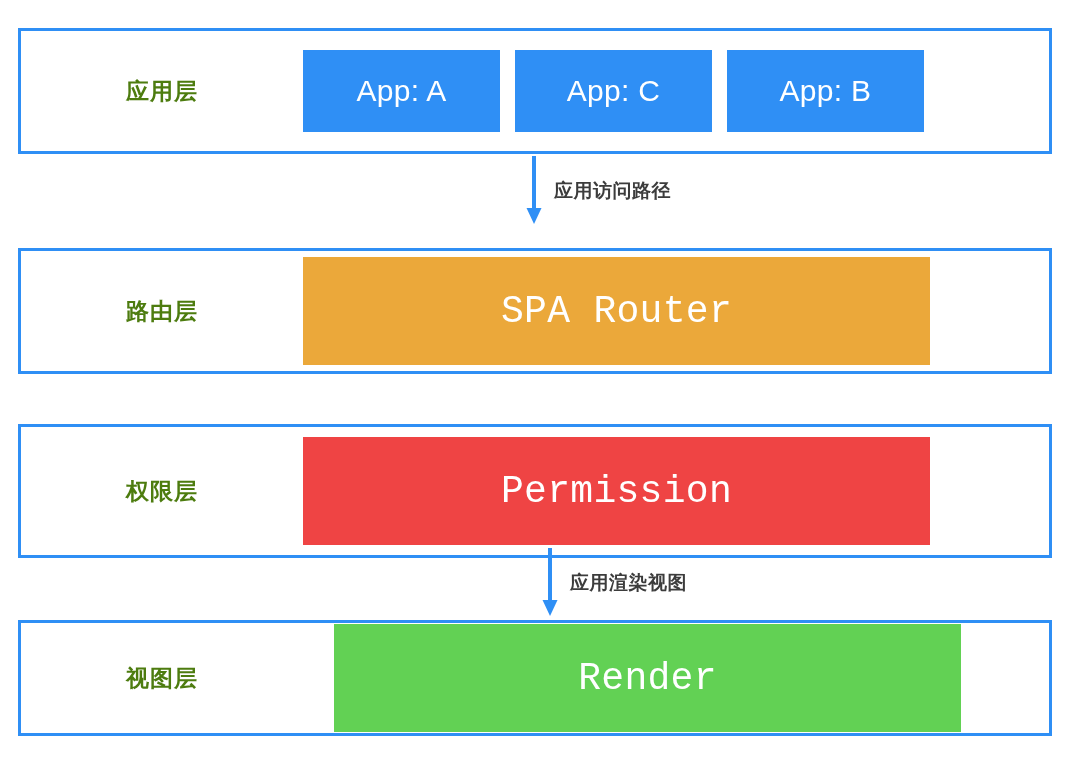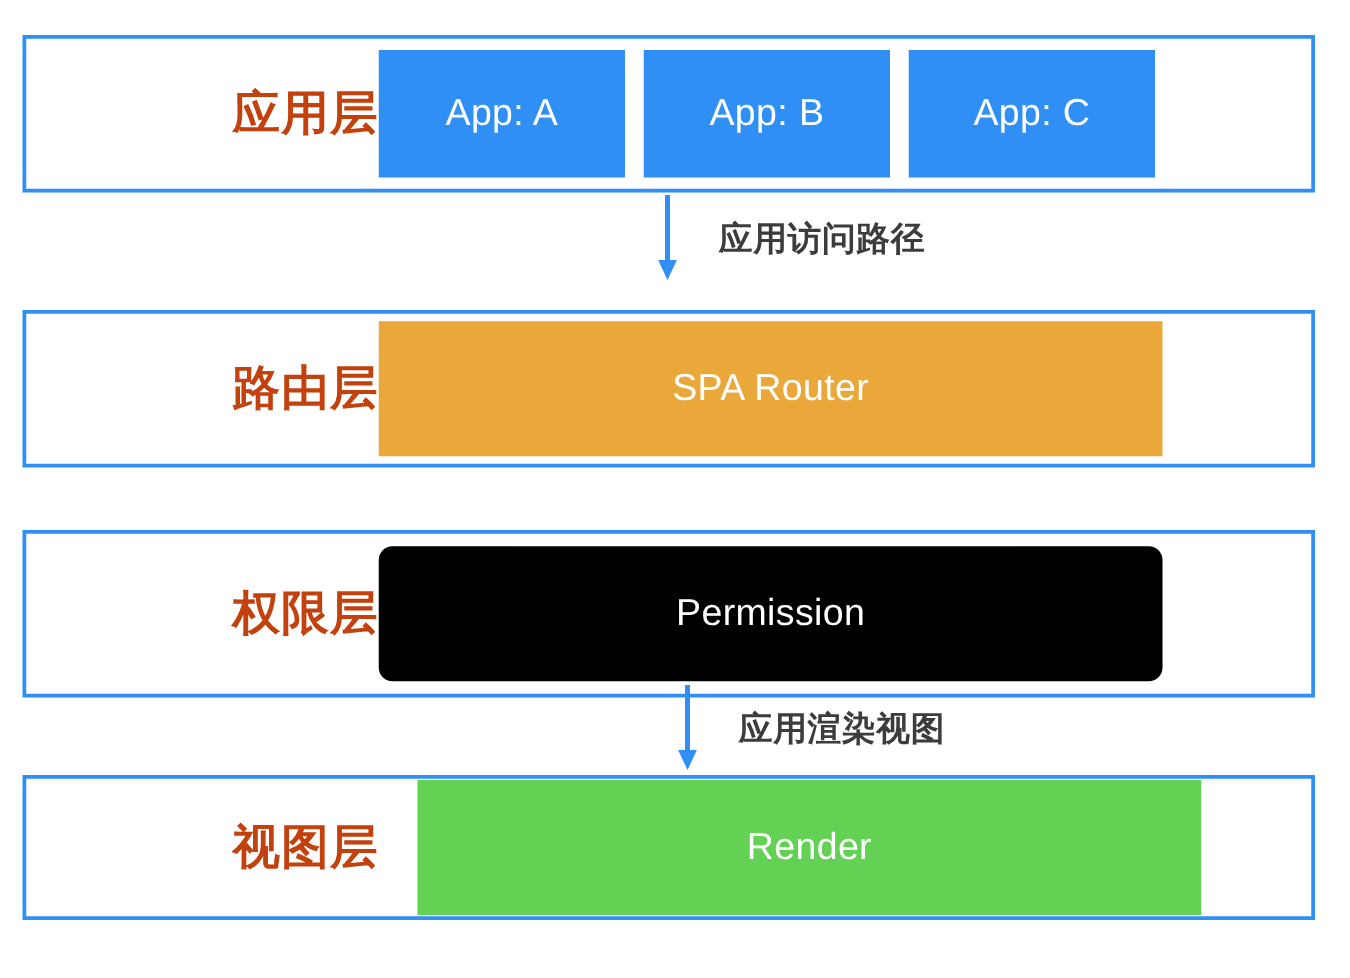--- a/index.html
+++ b/index.html
@@ -26,24 +26,24 @@
     width: 1034px;
     box-sizing: border-box;
     border: 3px solid #2F8FF5;
     background: #ffffff;
     display: flex;
     align-items: center;
   }
   .layer-label {
     width: 282px;
     flex: 0 0 282px;
-    text-align: right;
-    font-size: 38px;
+    text-align: center;
+    font-size: 23px;
     font-weight: 700;
-    color: #c2410c;
+    color: #4d7c0f;
     letter-spacing: 1px;
     line-height: 1;
     user-select: none;
   }
   .layer-body {
     flex: 1 1 auto;
     display: flex;
     align-items: center;
     height: 100%;
     padding-right: 0;
@@ -51,52 +51,53 @@
 
   
   .layer-apps { top: 28px; height: 126px; }
   .app-strip {
     display: flex;
     gap: 15px;
     align-items: center;
   }
   .app-box {
     width: 197px;
-    height: 102px;
+    height: 82px;
     background: #2F8FF5;
     color: #ffffff;
     display: flex;
     align-items: center;
     justify-content: center;
     font-size: 30px;
     font-weight: 400;
     letter-spacing: 0.3px;
     user-select: none;
   }
 
   
   .wide-box {
     width: 627px;
     height: 108px;
     display: flex;
     align-items: center;
     justify-content: center;
     color: #ffffff;
-    font-size: 30px;
+    font-size: 38px;
     font-weight: 400;
     letter-spacing: 0.3px;
     user-select: none;
+    font-family: Liberation Mono, monospace;
   }
 
   .layer-router     { top: 228px; height: 126px; margin-top: 20px; }
   .layer-permission { top: 424px; height: 134px; }
   .layer-render     { top: 620px; height: 116px; }
 
   .box-router     { background: #EBA83A; }
-  .box-permission { background: #000000; border-radius: 11px; }
+  .box-permission { background: #ef4444; }
   .box-render     { background: #62D154; margin-left: 31px; }
 
   
   .connector {
     position: absolute;
     left: 0;
     width: 1080px;
     height: 74px;
     pointer-events: none;
   }
@@ -104,43 +105,43 @@
   .conn-2 { top: 350px; }
   .conn-3 { top: 546px; margin-left: 16px; }
 
   .conn-arrow {
     position: absolute;
     left: 524px;
     top: 0;
   }
   .conn-label {
     position: absolute;
-    left: 575px;
+    left: 554px;
     top: 50%;
     transform: translateY(-50%);
-    font-size: 27px;
+    font-size: 19px;
     font-weight: 700;
     color: #3c3c3c;
     white-space: nowrap;
     letter-spacing: 0.5px;
     user-select: none;
   }
 </style>
 </head>
 <body>
 
 <div class="canvas">
 
   <div class="layer layer-apps">
     <div class="layer-label">应用层</div>
     <div class="layer-body">
       <div class="app-strip">
         <div class="app-box">App: A</div>
+        <div class="app-box">App: C</div>
         <div class="app-box">App: B</div>
-        <div class="app-box">App: C</div>
       </div>
     </div>
   </div>
 
   <div class="connector conn-1">
     <svg class="conn-arrow" width="20" height="74" viewBox="0 0 20 74">
       <line x1="10" y1="2" x2="10" y2="56" stroke="#2F8FF5" stroke-width="4"></line>
       <polygon points="10,70 2.5,54 17.5,54" fill="#2F8FF5"></polygon>
     </svg>
     <div class="conn-label">应用访问路径</div>

